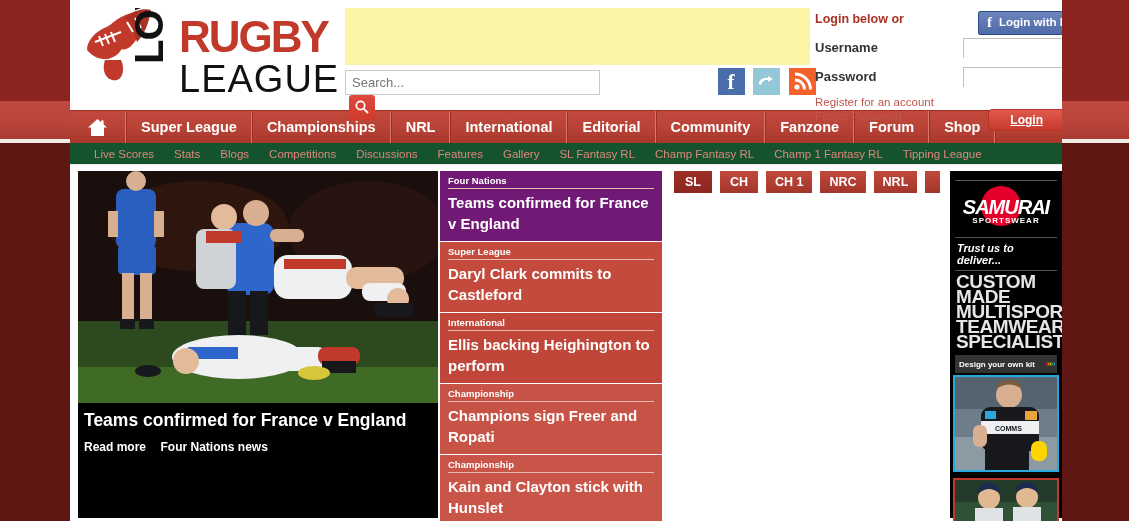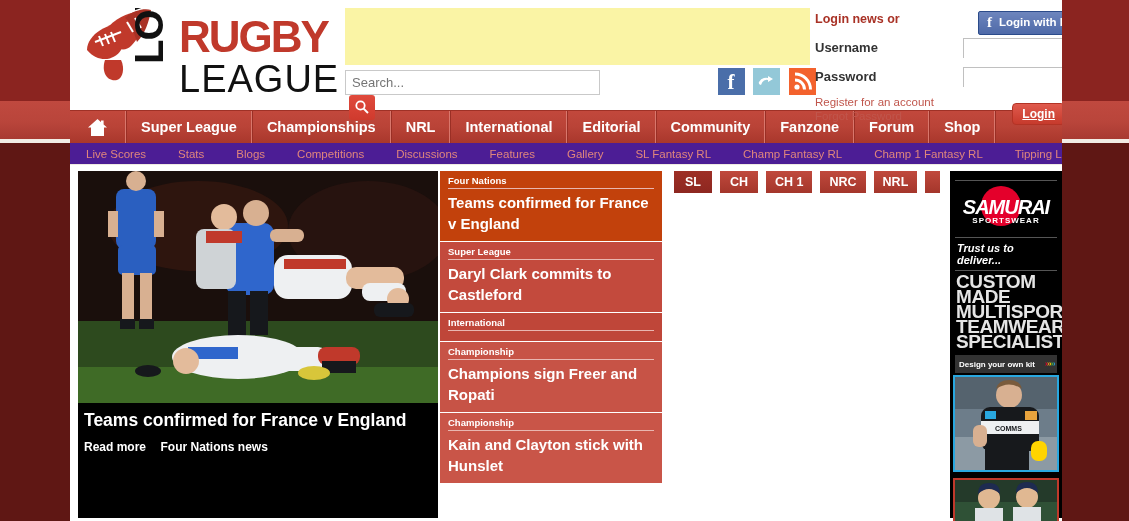--- a/index.html
+++ b/index.html
@@ -107,25 +107,25 @@
     width: 138px; height: 18px; border: 0; outline: none;
     font-size: 12px; padding: 0 4px;
     font-family: "Liberation Sans", sans-serif;
   }
   .login-links { margin-top: 7px; position: relative; height: 28px; }
   .login-links a {
     display: block; font-size: 11.5px; color: #c0564c;
     text-decoration: none; line-height: 14px; cursor: pointer;
   }
   .login-btn {
-    position: absolute; right: -5px; top: 8px;
+    position: absolute; right: -5px; top: 14px;
     background: linear-gradient(to bottom, #e05a4d, #c63a2c);
     border: 1px solid #b33325; border-radius: 4px;
     color: #fff; font-size: 12px; font-weight: bold;
-    padding: 3px 9px; cursor: pointer; text-decoration: underline;
+    padding: 3px 21px; cursor: pointer; text-decoration: underline;
   }
 
   
   .nav {
     height: 33px;
     background: linear-gradient(to bottom, #c2483c 0%, #b94337 50%, #a9372c 100%);
     display: flex; align-items: stretch;
     border-top: 1px solid #9f3126;
   }
   .nav-item {
@@ -134,23 +134,23 @@
     color: #fff; font-size: 14.5px; font-weight: bold;
     border-right: 1px solid #d9776c;
     border-left: 1px solid #9a2f25;
     cursor: pointer; white-space: nowrap;
   }
   .nav-item.home { padding: 0 17px; border-left: 0; }
   .nav-item.home svg { display: block; }
   .nav-filler { flex: 1; border-left: 1px solid #9a2f25; }
 
   .subnav {
-    height: 22px; background: #4c1d95;
+    height: 22px; background: #14532d;
     display: flex; align-items: center;
-    padding-left: 8px; gap: 16px;
+    padding-left: 16px; gap: 4px;
     border-bottom: 1px solid #efe9e2;
   }
   .subnav a {
     font-size: 11.5px; color: #e0867c; text-decoration: none;
     padding: 0 8px; cursor: pointer; white-space: nowrap;
   }
 
   
   .main { display: flex; height: 353px; padding: 6px 0 0 8px; gap: 0; background: #fff; }
 
@@ -307,21 +307,21 @@
       <span class="s-rss">
         <svg width="27" height="27" viewBox="0 0 27 27">
           <circle cx="8" cy="19" r="2.6" fill="#fff"></circle>
           <path d="M6 13.5 a8 8 0 0 1 8 8 h3 a11 11 0 0 0 -11 -11 z" fill="#fff"></path>
           <path d="M6 7.5 a14 14 0 0 1 14 14 h3 a17 17 0 0 0 -17 -17 z" fill="#fff"></path>
         </svg>
       </span>
     </div>
 
     <div class="loginbox">
-      <span class="login-title">Login news or</span>
+      <span class="login-title">Login below or</span>
       <span class="fb-login">
         <span class="f-glyph">f</span><span>Login with Facebook</span>
       </span>
 
       <div class="field-row">
         <label>Username</label>
         <span class="inp">
           <input type="text" value="" style="">
           
         </span>
@@ -429,30 +429,31 @@
       <div class="caption">
         <h2>Teams confirmed for France v England</h2>
         <div class="more">
           <a>Read more</a>
           <a>Four Nations news</a>
         </div>
       </div>
     </div>
 
     <div class="newslist">
-      <div class="news-item" style="background:#c2410c">
+      <div class="news-item" style="background:#701a75">
         <span class="cat">Four Nations</span>
         <span class="hl">Teams confirmed for France v England</span>
       </div>
       <div class="news-item" style="background:#c34a3d">
         <span class="cat">Super League</span>
         <span class="hl">Daryl Clark commits to Castleford</span>
       </div>
       <div class="news-item" style="background:#bf4639">
         <span class="cat">International</span>
+        <span class="hl">Ellis backing Heighington to perform</span>
       </div>
       <div class="news-item" style="background:#c75346">
         <span class="cat">Championship</span>
         <span class="hl">Champions sign Freer and Ropati</span>
       </div>
       <div class="news-item" style="background:#c95548">
         <span class="cat">Championship</span>
         <span class="hl">Kain and Clayton stick with Hunslet</span>
       </div>
     </div>

